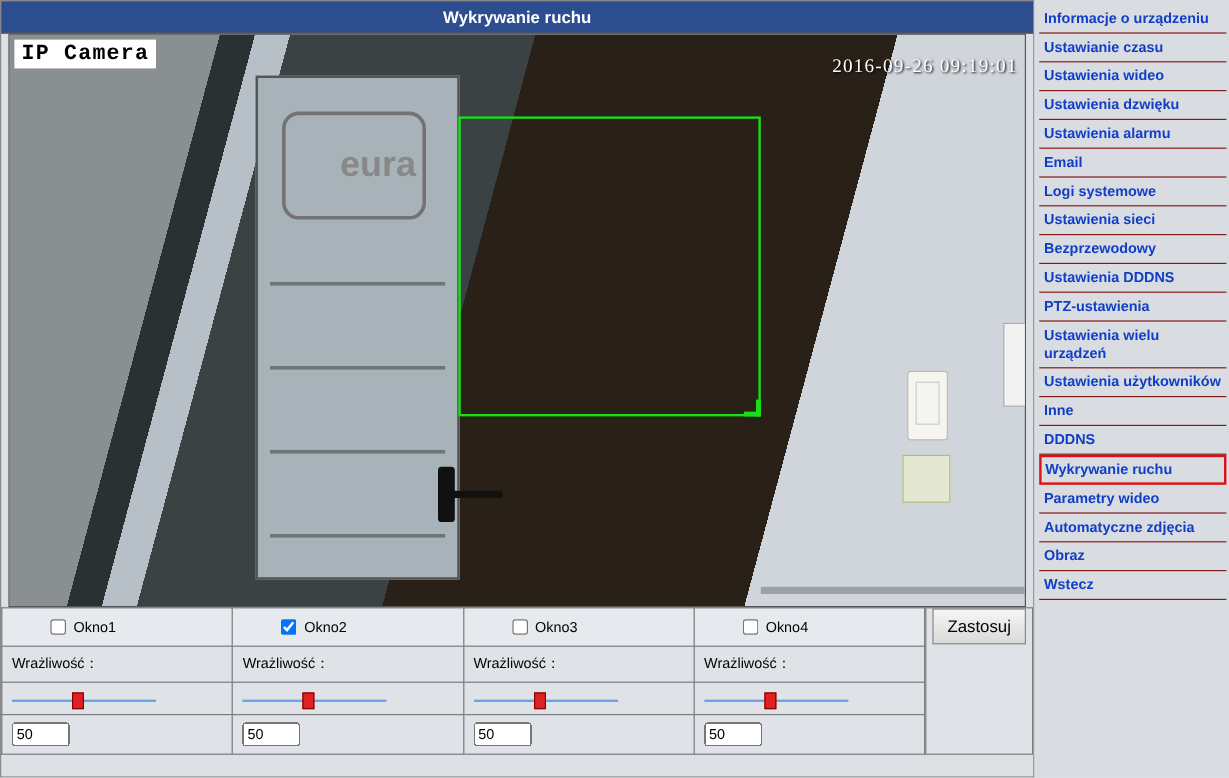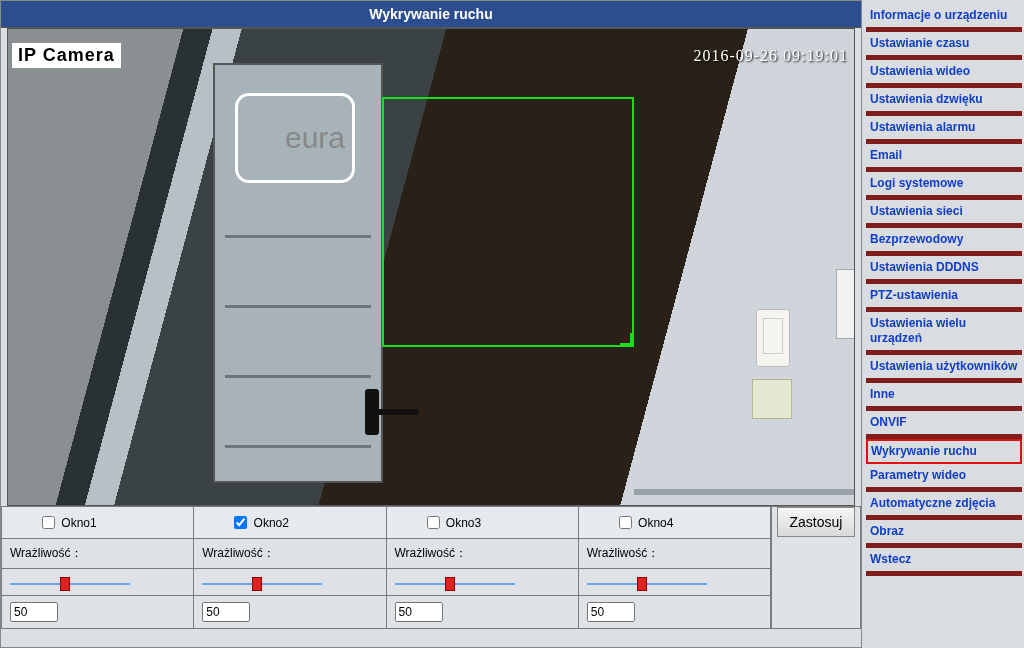--- a/index.html
+++ b/index.html
@@ -41,26 +41,26 @@
       #2a3133 18%, #2a3133 21%,
       #b7c0c6 21%, #b7c0c6 24%,
       #3a4244 24%, #3a4244 45%,
       #292017 45%, #292017 76%,
       #cfd5db 76%, #cfd5db 100%);
     border: 1px solid #555;
     overflow: hidden;
   }
   .overlay-label {
     position: absolute;
-    top: 14px;
+    top: 4px;
     left: 4px;
     background: #fff;
     color: #000;
     padding: 2px 6px;
-    font-family: Liberation Sans, sans-serif;
+    font-family: Liberation Mono, monospace;
     font-size: 18px;
     font-weight: bold;
     letter-spacing: 1px;
   }
   .overlay-ts {
     position: absolute;
     top: 18px;
     right: 6px;
     color: #fff;
     font-family: Liberation Serif, serif;
@@ -86,22 +86,22 @@
     border-right: 4px solid #18e018;
     border-bottom: 4px solid #18e018;
   }
   
   .door-panel {
     position:absolute; top:34px; left:205px; width:170px; height:420px;
     background:#a7b3b8; border:2px solid #555;
   }
   .logo-box {
     position:absolute; top:28px; left:20px; width:120px; height:90px;
-    border:3px solid #ffffff; border-radius:14px; display:flex; align-items:center; justify-content:center;
-    color:#888; font-size:30px; font-weight:normal;padding-left:40px;
+    border:3px solid #737373; border-radius:14px; display:flex; align-items:center; justify-content:center;
+    color:#888; font-size:30px; font-weight:bold;padding-left:40px;
   }
   .dp-line { position:absolute; left:10px; right:10px; height:3px; background:#6c777b; }
   .handle { position:absolute; top:330px; left:150px; width:52px; height:36px; }
   .handle .knob { position:absolute; left:0; top:-6px; width:14px; height:46px; background:#111; border-radius:3px; }
   .handle .bar  { position:absolute; left:10px; top:14px; width:44px; height:6px; background:#111; border-radius:3px; }
   .thermo {
     position:absolute; top:280px; right:64px; width:34px; height:58px; background:#f6f4ee; border:1px solid #bbb; border-radius:3px;
   }
   .thermo::before { content:""; position:absolute; left:6px; right:6px; top:8px; height:34px; border:1px solid #ccc; }
   .switch {
@@ -163,21 +163,21 @@
     width: 162px;
     background: #d9dce1;
     padding: 4px 2px 4px 4px;
   }
   .nav-item {
     display:block;
     color: #103ec6;
     font-weight: bold;
     font-size: 12px;
     padding: 4px 4px;
-    border-bottom: 5px solid #7f1d1d;
+    border-bottom: 1px solid #7f1d1d;
     cursor: pointer;
     line-height: 1.25;
   }
   .nav-item.active {
     border: 2px solid #d11;
     padding: 3px 3px;
   }
 </style>
 </head>
 <body>
@@ -272,20 +272,20 @@
     <a class="nav-item">Ustawienia alarmu</a>
     <a class="nav-item">Email</a>
     <a class="nav-item">Logi systemowe</a>
     <a class="nav-item">Ustawienia sieci</a>
     <a class="nav-item">Bezprzewodowy</a>
     <a class="nav-item">Ustawienia DDDNS</a>
     <a class="nav-item">PTZ-ustawienia</a>
     <a class="nav-item">Ustawienia wielu urządzeń</a>
     <a class="nav-item">Ustawienia użytkowników</a>
     <a class="nav-item">Inne</a>
-    <a class="nav-item">ONVIF</a>
+    <a class="nav-item">DDDNS</a>
     <a class="nav-item active">Wykrywanie ruchu</a>
     <a class="nav-item">Parametry wideo</a>
     <a class="nav-item">Automatyczne zdjęcia</a>
     <a class="nav-item">Obraz</a>
     <a class="nav-item">Wstecz</a>
   </div>
 </div>
 
 </body></html>

